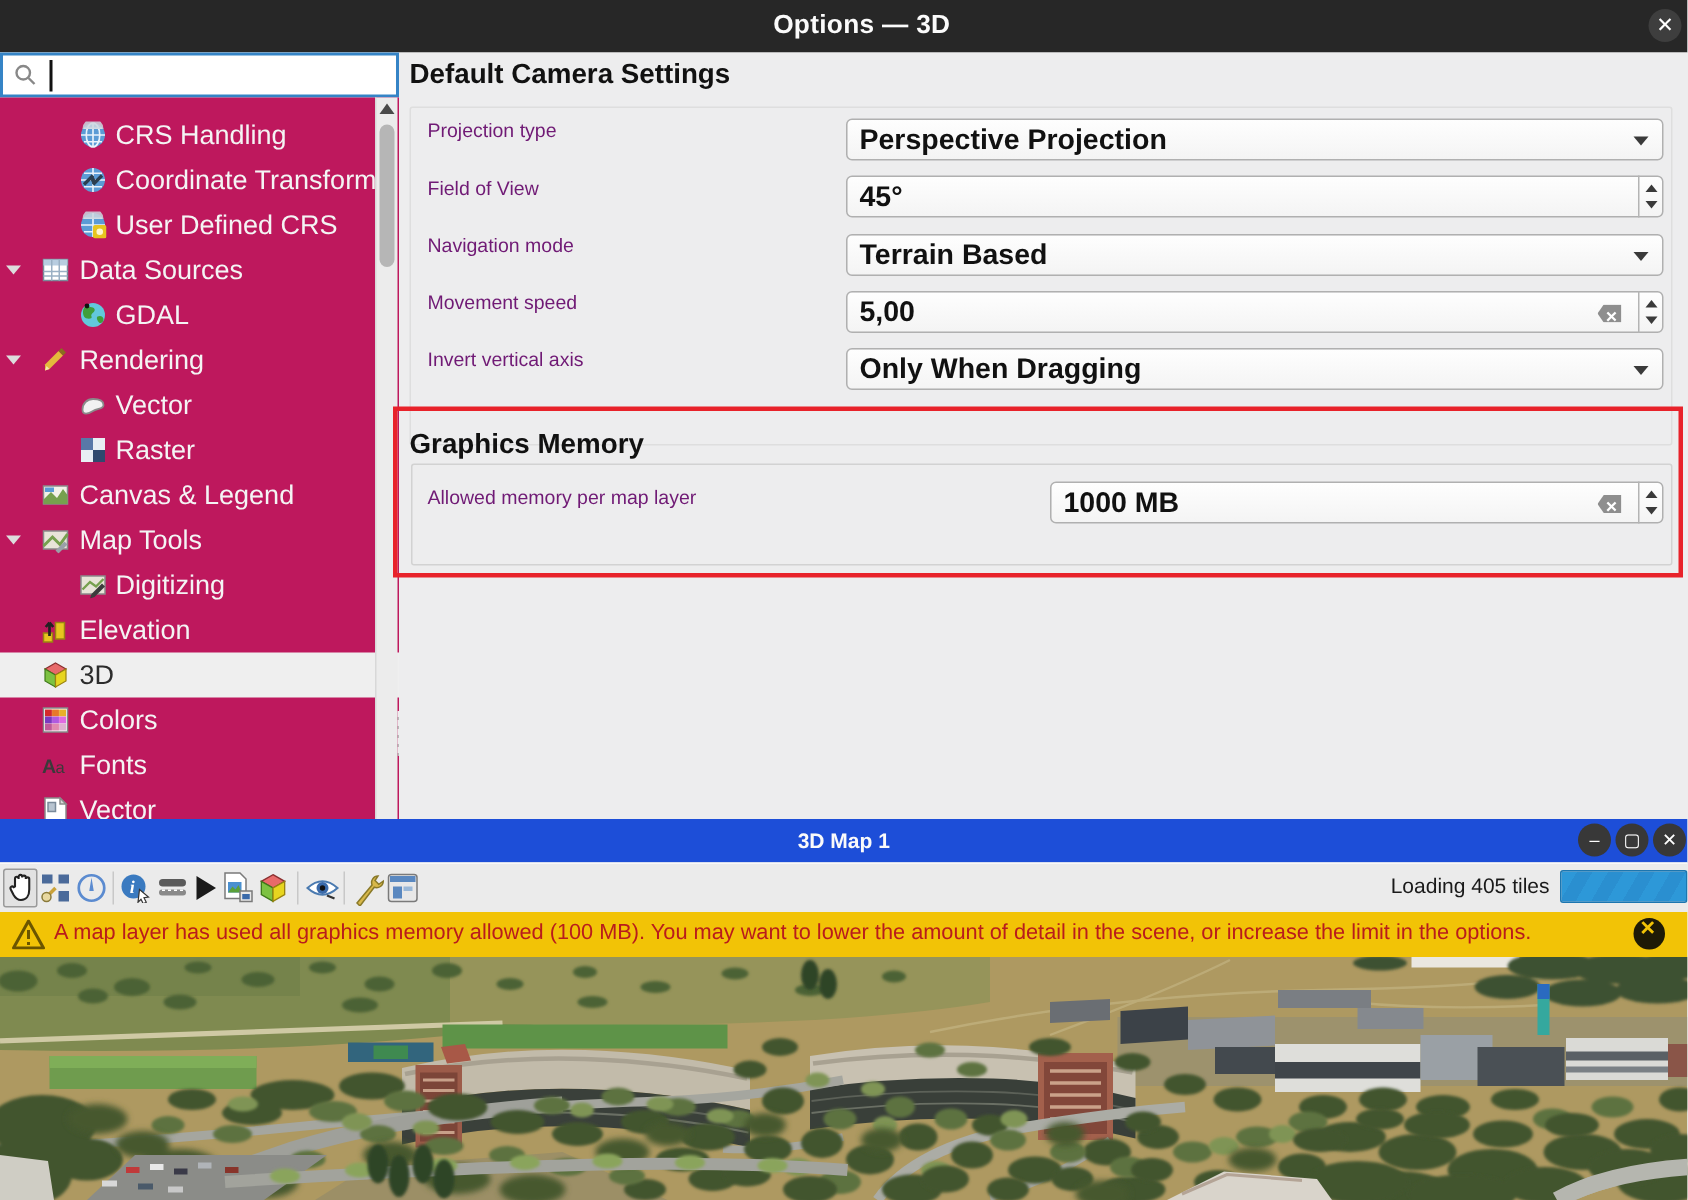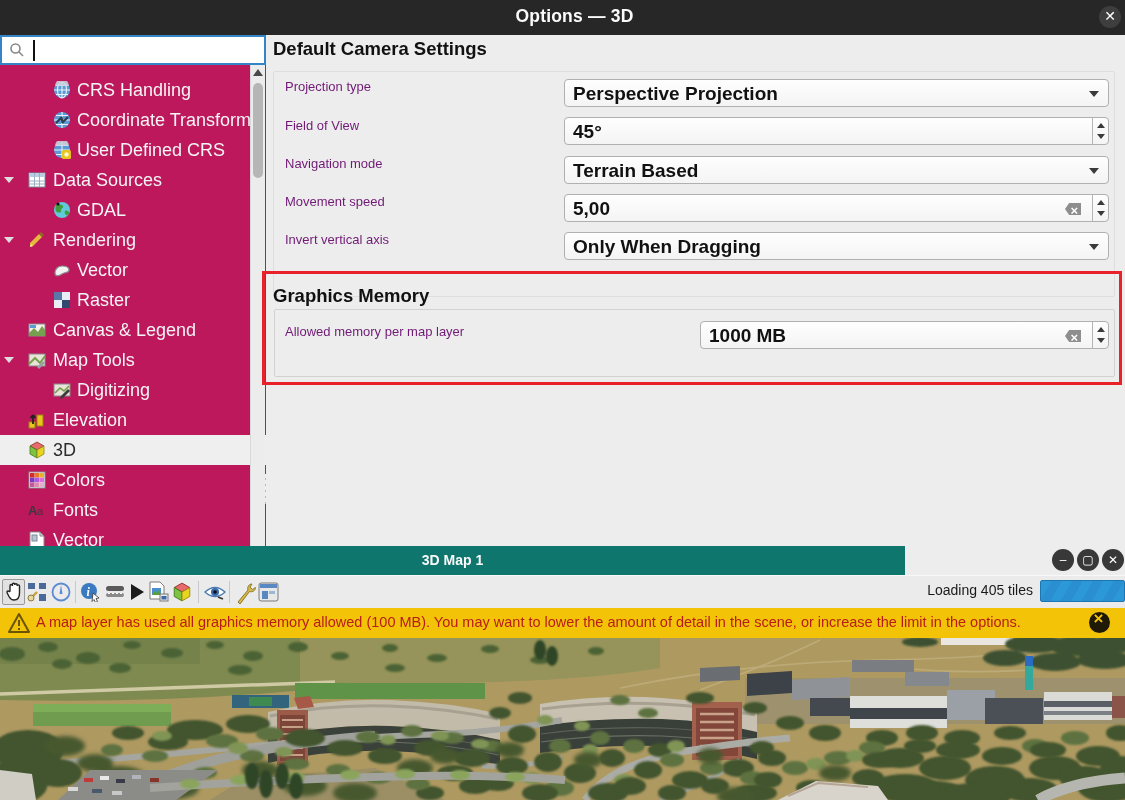--- a/index.html
+++ b/index.html
@@ -36,21 +36,21 @@
 .ctrl .darr { position:absolute; right:9px; top:11px; width:0; height:0; border-left:5px solid transparent; border-right:5px solid transparent; border-top:6px solid #3a3a3a; }
 .spin { position:absolute; width:16px; height:28px; border-left:1px solid #b4b4b4; right:0; top:-1px; }
 .spin:before { content:""; position:absolute; left:4px; top:6px; border-left:4px solid transparent; border-right:4px solid transparent; border-bottom:5px solid #3a3a3a; }
 .spin:after { content:""; position:absolute; left:4px; bottom:6px; border-left:4px solid transparent; border-right:4px solid transparent; border-top:5px solid #3a3a3a; }
 .clearic { position:absolute; width:16px; height:12px; background:#8e8e8e; clip-path:polygon(0 50%,26% 0,100% 0,100% 100%,26% 100%); }
 .clearic:before { content:"\00d7"; position:absolute; left:5.5px; top:-6.5px; color:#fff; font-size:13px; font-weight:bold; }
 #redbox { position:absolute; left:-4px; top:236px; width:860px; height:114px; border:3px solid #e8222a; }
 #gframe { position:absolute; left:8px; top:274px; width:841px; height:68px; border:1px solid #d2d2d2; border-radius:2px; }
 
 
-#mapbar { left:0; top:546px; width:905px; height:29px; background:#0f766e; }
+#mapbar { left:0; top:546px; width:1125px; height:29px; background:#1d4ed8; }
 #mapbar .tt { position:absolute; left:0; right:0; top:6px; text-align:center; color:#fafafa; font-size:14px; font-weight:bold; }
 .wbtn { position:absolute; top:3px; width:22px; height:22px; border-radius:50%; background:#383838; color:#fff; text-align:center; font-size:12px; line-height:22px; }
 #toolbar { left:0; top:575px; width:1125px; height:33px; background:#ebebeb; border-top:1px solid #f8f8f8; }
 #loadtx { position:absolute; right:92px; top:6px; font-size:14px; color:#1a1a1a; }
 #pbar { position:absolute; left:1040px; top:4px; width:85px; height:22px; background:repeating-linear-gradient(120deg,#2d98d8 0 9px,#2a8fd0 9px 18px); border:1px solid #1c76b0; border-radius:2px; }
 
 
 #warnbar { left:0; top:608px; width:1125px; height:30px; background:#f2c306; }
 #warnbar .msg { position:absolute; left:36px; top:5.5px; font-size:14.5px; color:#b91c1c; }
 #warnx { position:absolute; left:1089px; top:4px; width:21px; height:21px; border-radius:50%; background:#1e1a06; }

